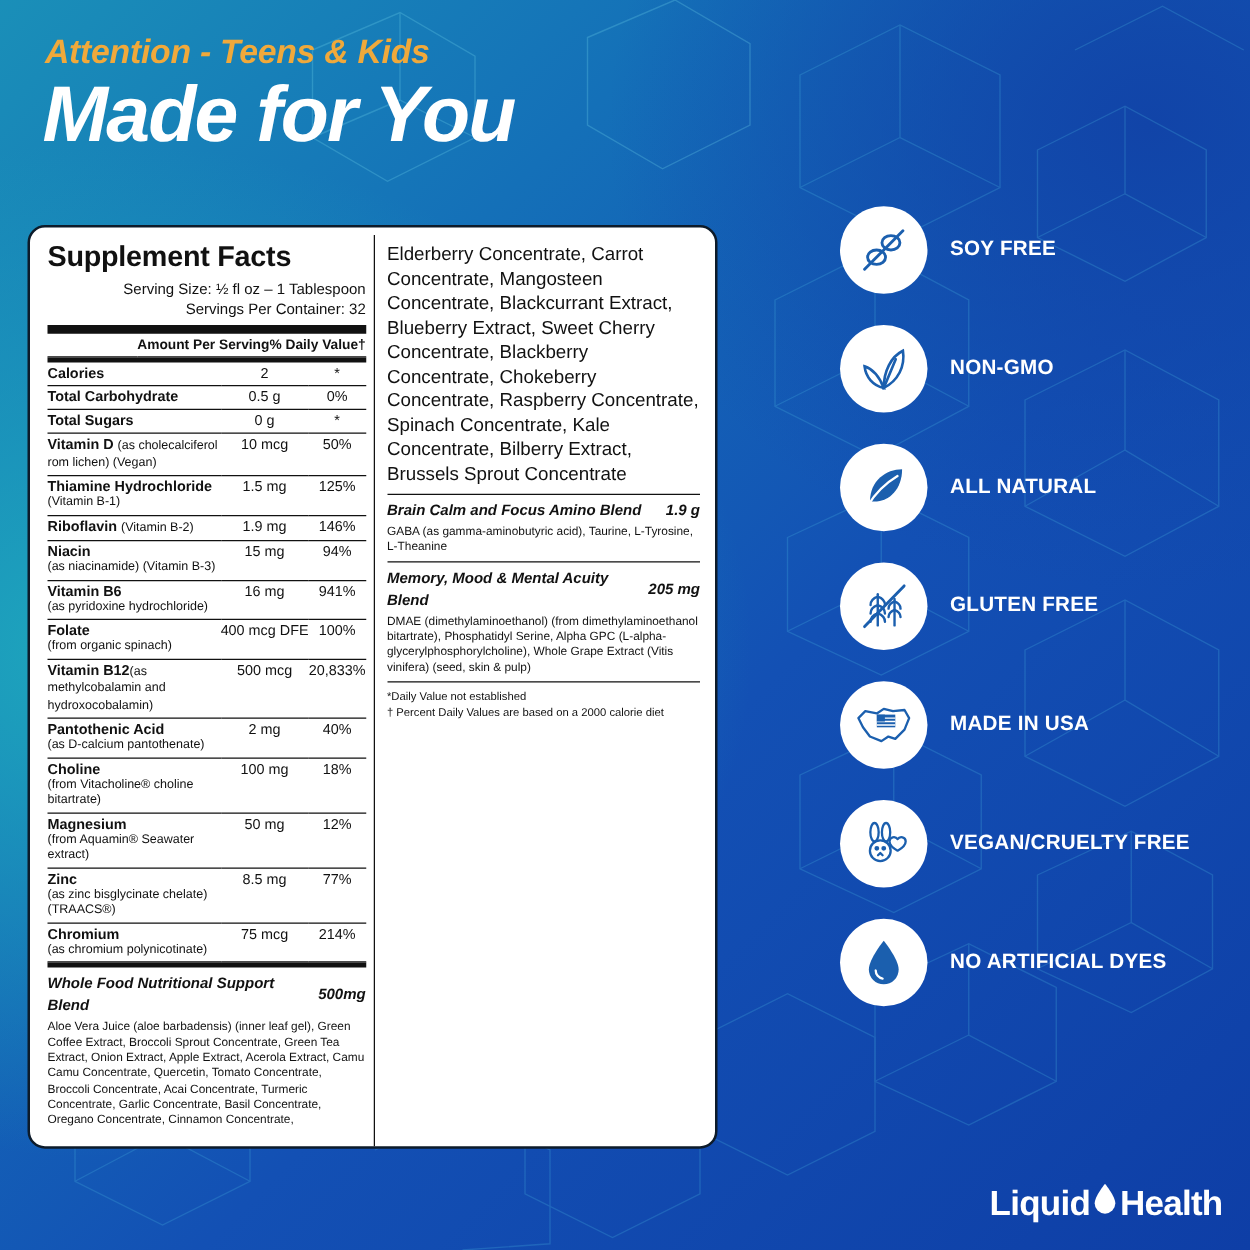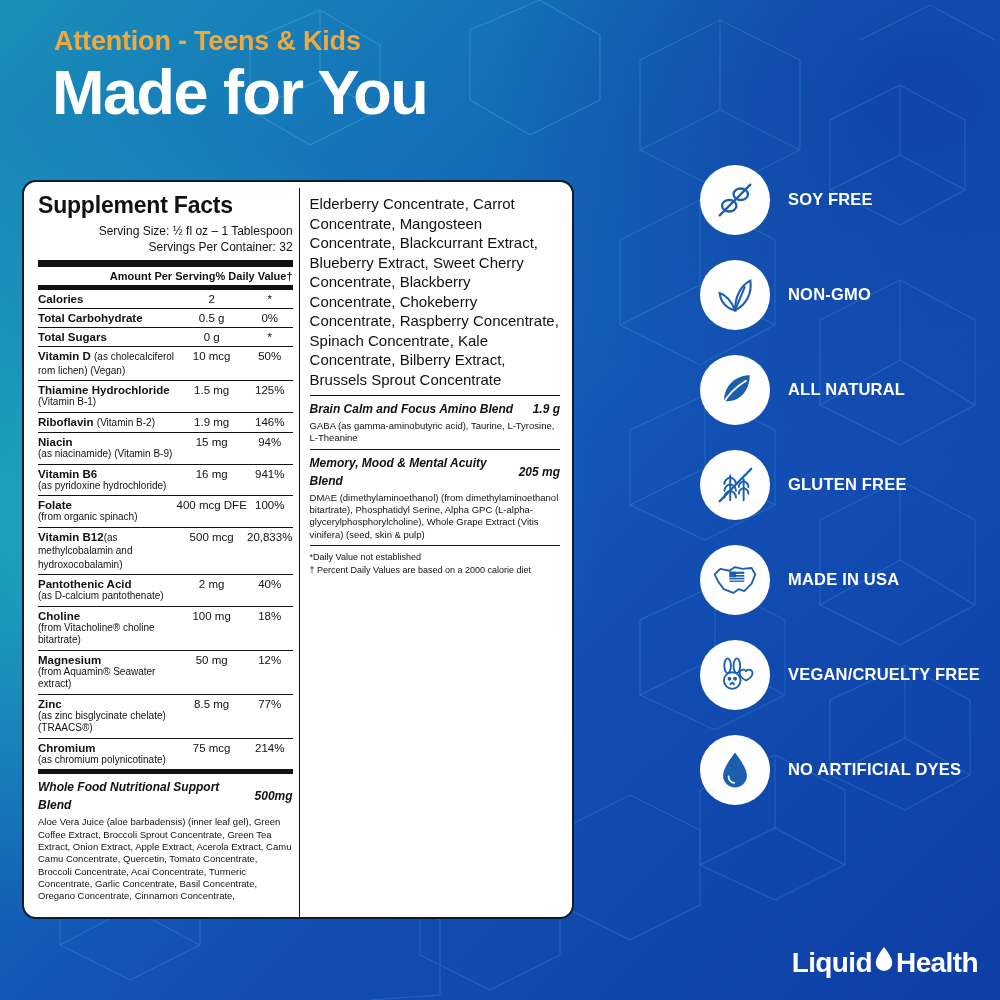--- a/index.html
+++ b/index.html
@@ -25,22 +25,23 @@
   .bg-art {
     position: absolute;
     inset: 0;
     opacity: 0.5;
     pointer-events: none;
   }
 
   
   .heading-wrap {
     position: absolute;
-    left: 52px;
+    left: 34px;
     top: 26px;
+    font-style: italic;
   }
   .attention {
     color: #f0a93b;
     font-size: 27px;
     font-weight: bold;
     letter-spacing: -0.2px;
     margin: 0 0 2px 2px;
   }
   .made-for-you {
     color: #ffffff;
@@ -180,21 +181,21 @@
   }
   .rx-foot {
     font-size: 9px;
     line-height: 1.35;
     padding-top: 5px;
   }
 
   
   .badges {
     position: absolute;
-    left: 700px;
+    left: 672px;
     top: 152px;
     width: 290px;
   }
   .badge-row {
     display: flex;
     align-items: center;
     height: 95px;
   }
   .badge-circle {
     width: 70px;
@@ -322,21 +323,21 @@
           <td class="c-name"><span class="nm">Thiamine Hydrochloride</span><span class="sub-blk">(Vitamin B-1)</span></td>
           <td class="c-amt">1.5 mg</td>
           <td class="c-dv">125%</td>
         </tr>
         <tr>
           <td class="c-name"><span class="nm">Riboflavin</span> <span class="sub">(Vitamin B-2)</span></td>
           <td class="c-amt">1.9 mg</td>
           <td class="c-dv">146%</td>
         </tr>
         <tr>
-          <td class="c-name"><span class="nm">Niacin</span><span class="sub-blk">(as niacinamide) (Vitamin B-9)</span></td>
+          <td class="c-name"><span class="nm">Niacin</span><span class="sub-blk">(as niacinamide) (Vitamin B-3)</span></td>
           <td class="c-amt">15 mg</td>
           <td class="c-dv">94%</td>
         </tr>
         <tr>
           <td class="c-name"><span class="nm">Vitamin B6</span><span class="sub-blk">(as pyridoxine hydrochloride)</span></td>
           <td class="c-amt">16 mg</td>
           <td class="c-dv">941%</td>
         </tr>
         <tr>
           <td class="c-name"><span class="nm">Folate</span><span class="sub-blk">(from organic spinach)</span></td>

